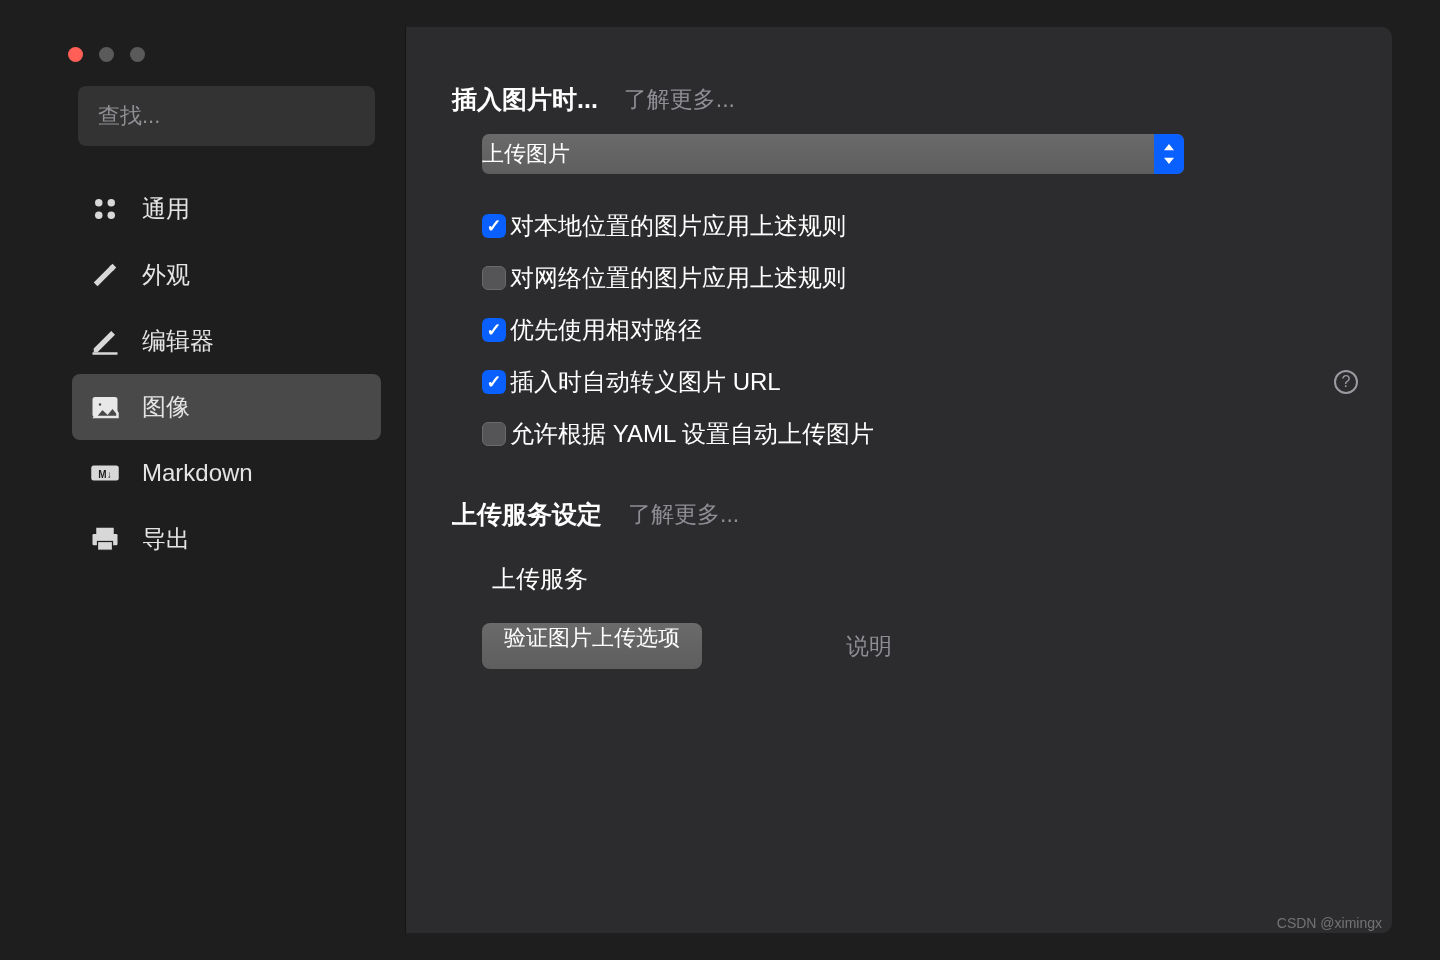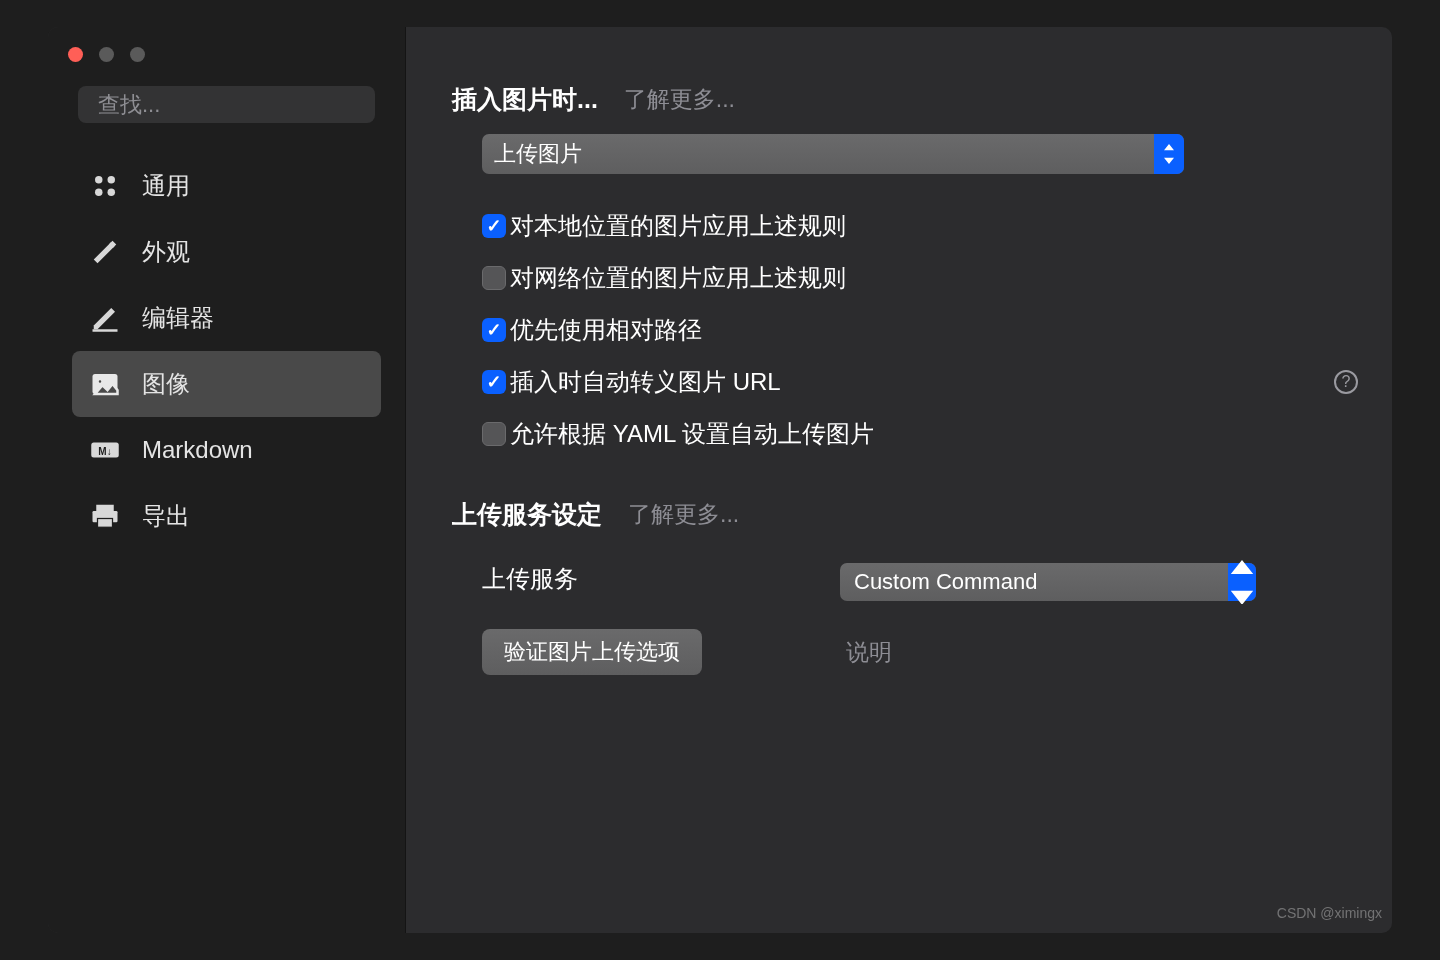--- a/index.html
+++ b/index.html
@@ -27,21 +27,21 @@
       padding-top: 14px;
     }
     .traffic { display: flex; gap: 16px; padding: 6px 0 0 20px; align-items: center; }
     .dot { width: 15px; height: 15px; border-radius: 50%; }
     .dot.red { background: #ff5f57; }
     .dot.grey { background: #5a5a5a; }
     .search {
       margin: 24px 30px 22px 30px;
       background: #333334;
       border-radius: 8px;
-      height: 37px;
+      height: 60px;
       display: flex; align-items: center;
       padding: 0 20px;
       color: #8e8e93;
       font-size: 22px;
     }
     .side-list { padding: 8px 24px 0 24px; display: flex; flex-direction: column; gap: 0; }
     .side-item {
       display: flex; align-items: center; gap: 22px;
       padding: 14px 18px; border-radius: 8px;
       font-size: 24px; color: #e4e4e4;
@@ -54,21 +54,20 @@
     .main { flex: 1; padding: 56px 34px 0 46px; position: relative; }
     .section-head { display: flex; align-items: center; gap: 26px; margin-bottom: 18px; }
     .section-title { font-size: 25px; font-weight: 600; color: #ffffff; }
     .learn-more { font-size: 23px; color: #8d8d94; }
     .select {
       margin-left: 30px; margin-bottom: 36px;
       height: 40px; width: 702px;
       background: linear-gradient(#6a6a6b,#5e5e5f);
       border-radius: 7px;
       display: flex; align-items: center; justify-content: space-between;
-      padding-left: 12px;
       font-size: 22px; color: #ffffff;
       position: relative;
     }
     .select .arrows {
       height: 100%; width: 30px;
       background: #0a60ff;
       border-radius: 0 7px 7px 0;
       display: flex; align-items: center; justify-content: center;
     }
     .select .arrows svg { width: 14px; height: 20px; fill: #fff; }
@@ -82,21 +81,21 @@
     .cb.on { background: #0a60ff; }
     .cb.on::after { content: "✓"; color: #fff; font-size: 18px; font-weight: 700; line-height: 1; }
     .cb.off { background: #555557; border: 1px solid #6a6a6c; }
     .help-row { position: relative; }
     .help-icon {
       position: absolute; right: 0; top: 50%; transform: translateY(-50%);
       width: 24px; height: 24px; border: 2px solid #9a9aa0; border-radius: 50%;
       display: flex; align-items: center; justify-content: center;
       color: #9a9aa0; font-size: 16px; font-weight: 500;
     }
-    .form-row { display: flex; margin-left: 30px; margin-bottom: 28px; align-items: flex-start; }
+    .form-row { display: flex; margin-left: 40px; margin-bottom: 28px; align-items: flex-end; }
     .form-label { width: 358px; font-size: 24px; color: #fff; }
     .select2 {
       height: 38px; width: 416px;
       background: linear-gradient(#6a6a6b,#5e5e5f);
       border-radius: 7px;
       display: flex; align-items: center; justify-content: space-between;
       padding-left: 14px;
       font-size: 22px; color: #ffffff;
     }
     .select2 .arrows {
@@ -106,30 +105,30 @@
       display: flex; align-items: center; justify-content: center;
     }
     .input-field {
       background: #3f3f41;
       height: 46px; width: 476px;
       padding: 0 14px;
       display: flex; align-items: center;
       font-size: 22px; color: #f0f0f0;
     }
     .btn {
-      display: inline-flex; align-items: center; justify-content: center;
+      display: inline-flex; align-items: flex-start; justify-content: center;
       background: linear-gradient(#6a6a6b,#5e5e5f);
       border-radius: 8px;
       padding: 0 22px; height: 46px;
       font-size: 22px; color: #fff;
     }
     .row-verify { display: flex; margin-left: 30px; align-items: center; gap: 0; }
     .verify-right { margin-left: 144px; font-size: 23px; color: #8d8d94; }
     .watermark {
-      position: absolute; right: 10px; bottom: 12px;
+      position: absolute; right: 10px; bottom: 2px;
       font-size: 14px; color: rgba(200,200,200,0.45);
     }
   </style>
 </head>
 <body>
 
 <div class="window">
   <div class="sidebar">
     <div class="traffic">
       <div class="dot red"></div>
@@ -239,28 +238,20 @@
       </div>
     </div>
 
     <div class="section-head">
       <span class="section-title">上传服务设定</span>
       <span class="learn-more">了解更多...</span>
     </div>
     <div style="height:14px"></div>
     <div class="form-row">
       <div class="form-label">上传服务</div>
-      <div class="select2">
-        <span>Custom Command</span>
-        <div class="arrows">
-          <svg viewBox="0 0 10 16" fill="#fff">
-              <path d="M5 0 L9 5 L1 5 Z M5 16 L1 11 L9 11 Z"></path>
-            </svg>
-        </div>
-      </div>
     </div>
     <div class="row-verify">
       <div class="btn">
         <span>验证图片上传选项</span>
       </div>
       <div class="verify-right">说明</div>
     </div>
 
     <div class="watermark">CSDN @ximingx</div>
   </div>

